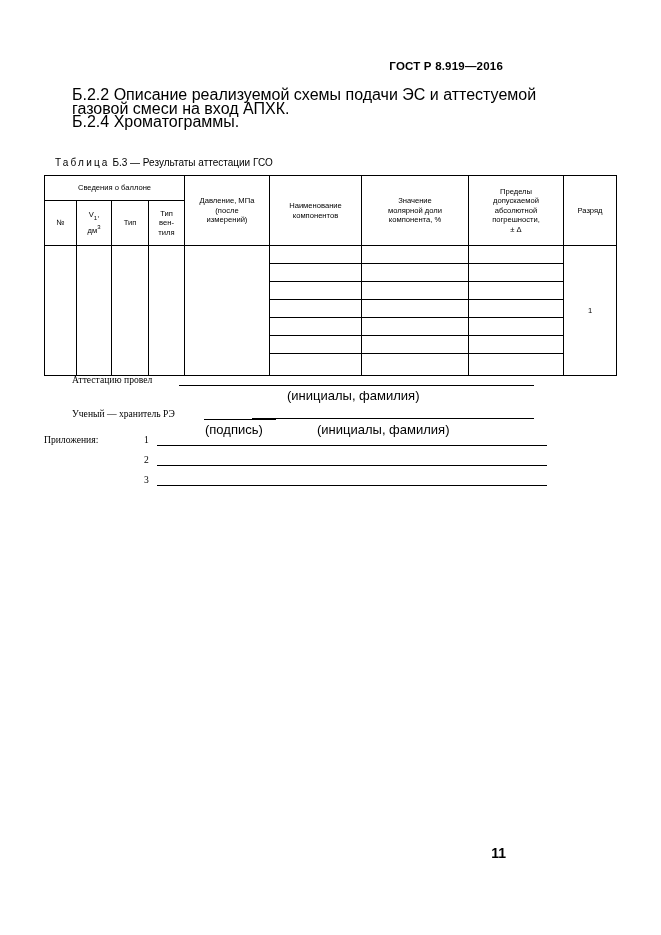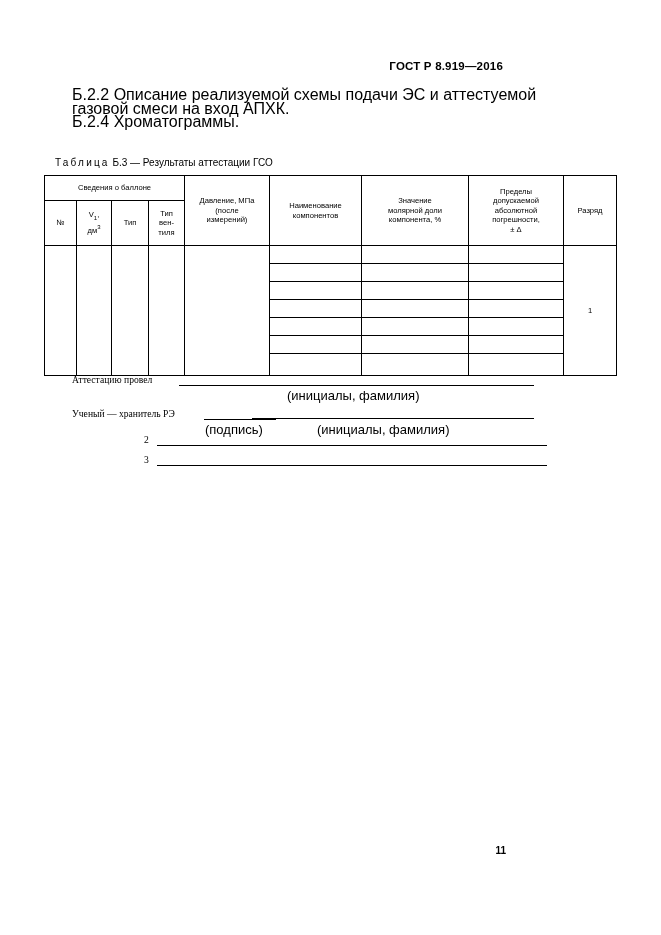--- a/index.html
+++ b/index.html
@@ -116,21 +116,21 @@
   }
   .caption-small {
     position: absolute;
     font-size: 13px;
     white-space: nowrap;
   }
   .page-number {
     position: absolute;
     right: 72px;
     top: 845px;
-    font-size: 10px;
+    font-size: 14px;
     font-weight: bold;
   }
 </style>
 </head>
 <body>
 
 <div class="page">
 
   <div class="header-std">ГОСТ Р 8.919—2016</div>
 
@@ -252,20 +252,25 @@
     </div>
 
     <div class="sig-row">
       <span class="sig-label" style="left:28px; top:6px;">Ученый — хранитель РЭ</span>
       <span class="rule" style="left:160px; top:17px; width:72px;"></span>
       <span class="rule" style="left:208px; top:16px; width:282px;"></span>
       <span class="caption-small" style="left:161px; top:20px;">(подпись)</span>
       <span class="caption-small" style="left:273px; top:20px;">(инициалы, фамилия)</span>
     </div>
 
+    <div class="sig-row" style="height:20px;">
+      <span class="sig-label" style="left:0px; top:2px;">Приложения:</span>
+      <span class="sig-label" style="left:100px; top:2px;">1</span>
+      <span class="rule" style="left:113px; top:13px; width:390px;"></span>
+    </div>
 
     <div class="sig-row" style="height:20px;">
       <span class="sig-label" style="left:100px; top:2px;">2</span>
       <span class="rule" style="left:113px; top:13px; width:390px;"></span>
     </div>
 
     <div class="sig-row" style="height:20px;">
       <span class="sig-label" style="left:100px; top:2px;">3</span>
       <span class="rule" style="left:113px; top:13px; width:390px;"></span>
     </div>

